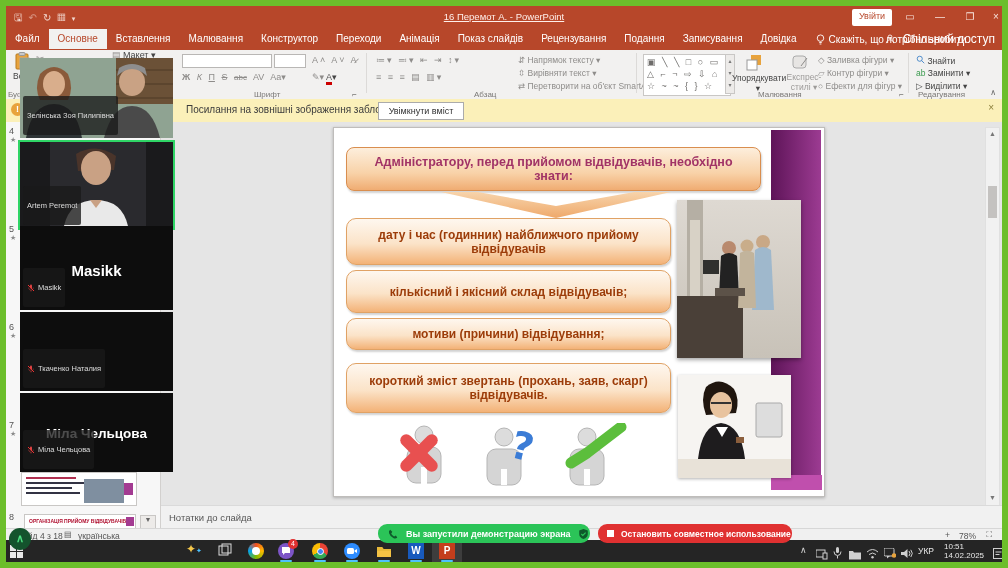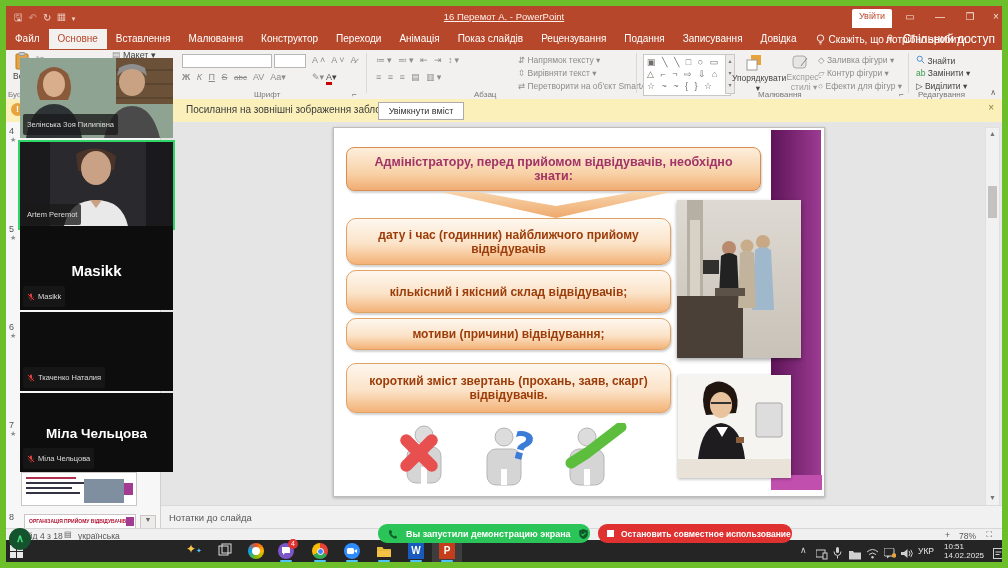--- a/index.html
+++ b/index.html
@@ -5,21 +5,21 @@
   html,body{margin:0;padding:0;background:#888;}
   #screen{position:relative;width:1008px;height:568px;background:#E5E5E5;overflow:hidden;
           font-family:"Liberation Sans",sans-serif;-webkit-font-smoothing:antialiased;}
   .abs{position:absolute;}
   
   #frame{position:absolute;inset:0;border:6px solid #6CBE2B;pointer-events:none;z-index:90;}
   
   #titlebar{left:6px;top:6px;right:6px;height:22px;background:#B7472A;color:#fff;font-size:9.5px;}
   #qa{left:8px;top:4px;color:#F3D9D0;font-size:10px;letter-spacing:6px;}
   #pp-title{left:0;right:0;top:5px;text-align:center;color:#FFEFEA;font-size:9.5px;text-decoration:underline;}
-  #signin{left:846px;top:3px;width:40px;height:32px;background:#fff;color:#B7472A;font-size:9px;
+  #signin{left:846px;top:3px;width:40px;height:17px;background:#fff;color:#B7472A;font-size:9px;
           text-align:center;line-height:15px;border-radius:2px;}
   .winctl{top:3px;width:24px;height:16px;color:#F6E3DC;text-align:center;line-height:15px;font-size:10px;}
   #tabsrow{left:6px;top:28px;right:6px;height:22px;background:#B7472A;color:#fff;font-size:10px;display:flex;align-items:center;}
   .tab{padding:4px 9px 5px;white-space:nowrap;}
   .tab.active{background:#F2F1F0;color:#B7472A;}
   #tellme{display:flex;align-items:center;gap:4px;padding-left:10px;white-space:nowrap;}
   #sharebtn{position:absolute;right:7px;top:4px;display:flex;gap:8px;align-items:center;font-size:12px;}
   #ribbon{left:6px;top:50px;right:6px;height:49px;background:#F2F1F0;border-bottom:1px solid #D8D6D4;
           color:#444;font-size:9px;}
   .gl{position:absolute;font-size:8px;color:#7A7876;}
@@ -50,21 +50,21 @@
           border:1px solid #D98E4F;background:linear-gradient(180deg,#FDEEDC 0%,#F8D2A8 60%,#F0AC72 100%);}
   #sarrow{left:107px;top:64px;width:230px;height:26px;
           background:linear-gradient(180deg,#F7D4AC,#EFA96B);
           clip-path:polygon(0 0,16% 0,50% 54%,84% 0,100% 0,50% 100%);}
   #pband{left:437px;top:2px;width:50px;height:346px;background:linear-gradient(90deg,#5E1458,#9C3B92);}
   #pblock{left:437px;top:347px;width:51px;height:15px;background:#C04FAD;}
   .figwrap{position:absolute;top:295px;width:66px;height:66px;}
   
   .ztile{position:absolute;left:20px;width:153px;background:#0D0D0D;overflow:hidden;z-index:40;}
   .zlabel{position:absolute;left:3px;bottom:3px;background:rgba(25,25,25,.78);color:#DDD;
-          font-size:7.5px;padding:6px 4px;border-radius:2px;display:flex;align-items:center;gap:3px;white-space:nowrap;}
+          font-size:7.5px;padding:15px 4px;border-radius:2px;display:flex;align-items:center;gap:3px;white-space:nowrap;}
   .zcenter{position:absolute;left:0;right:0;top:42%;text-align:center;color:#fff;font-weight:bold;font-size:14px;}
   
   #notesbar{left:161px;top:505px;right:6px;height:23px;background:#F1F1F1;border-top:1px solid #DADADA;
             font-size:9.5px;color:#555;z-index:5;}
   #statusbar{left:6px;top:528px;right:6px;height:12px;background:#F0F0F0;border-top:1px solid #D7D7D7;
              font-size:8.5px;color:#555;z-index:6;}
   
   .pill{position:absolute;top:524px;height:19px;border-radius:9px;color:#fff;font-weight:bold;display:flex;
         align-items:center;z-index:60;}
   

